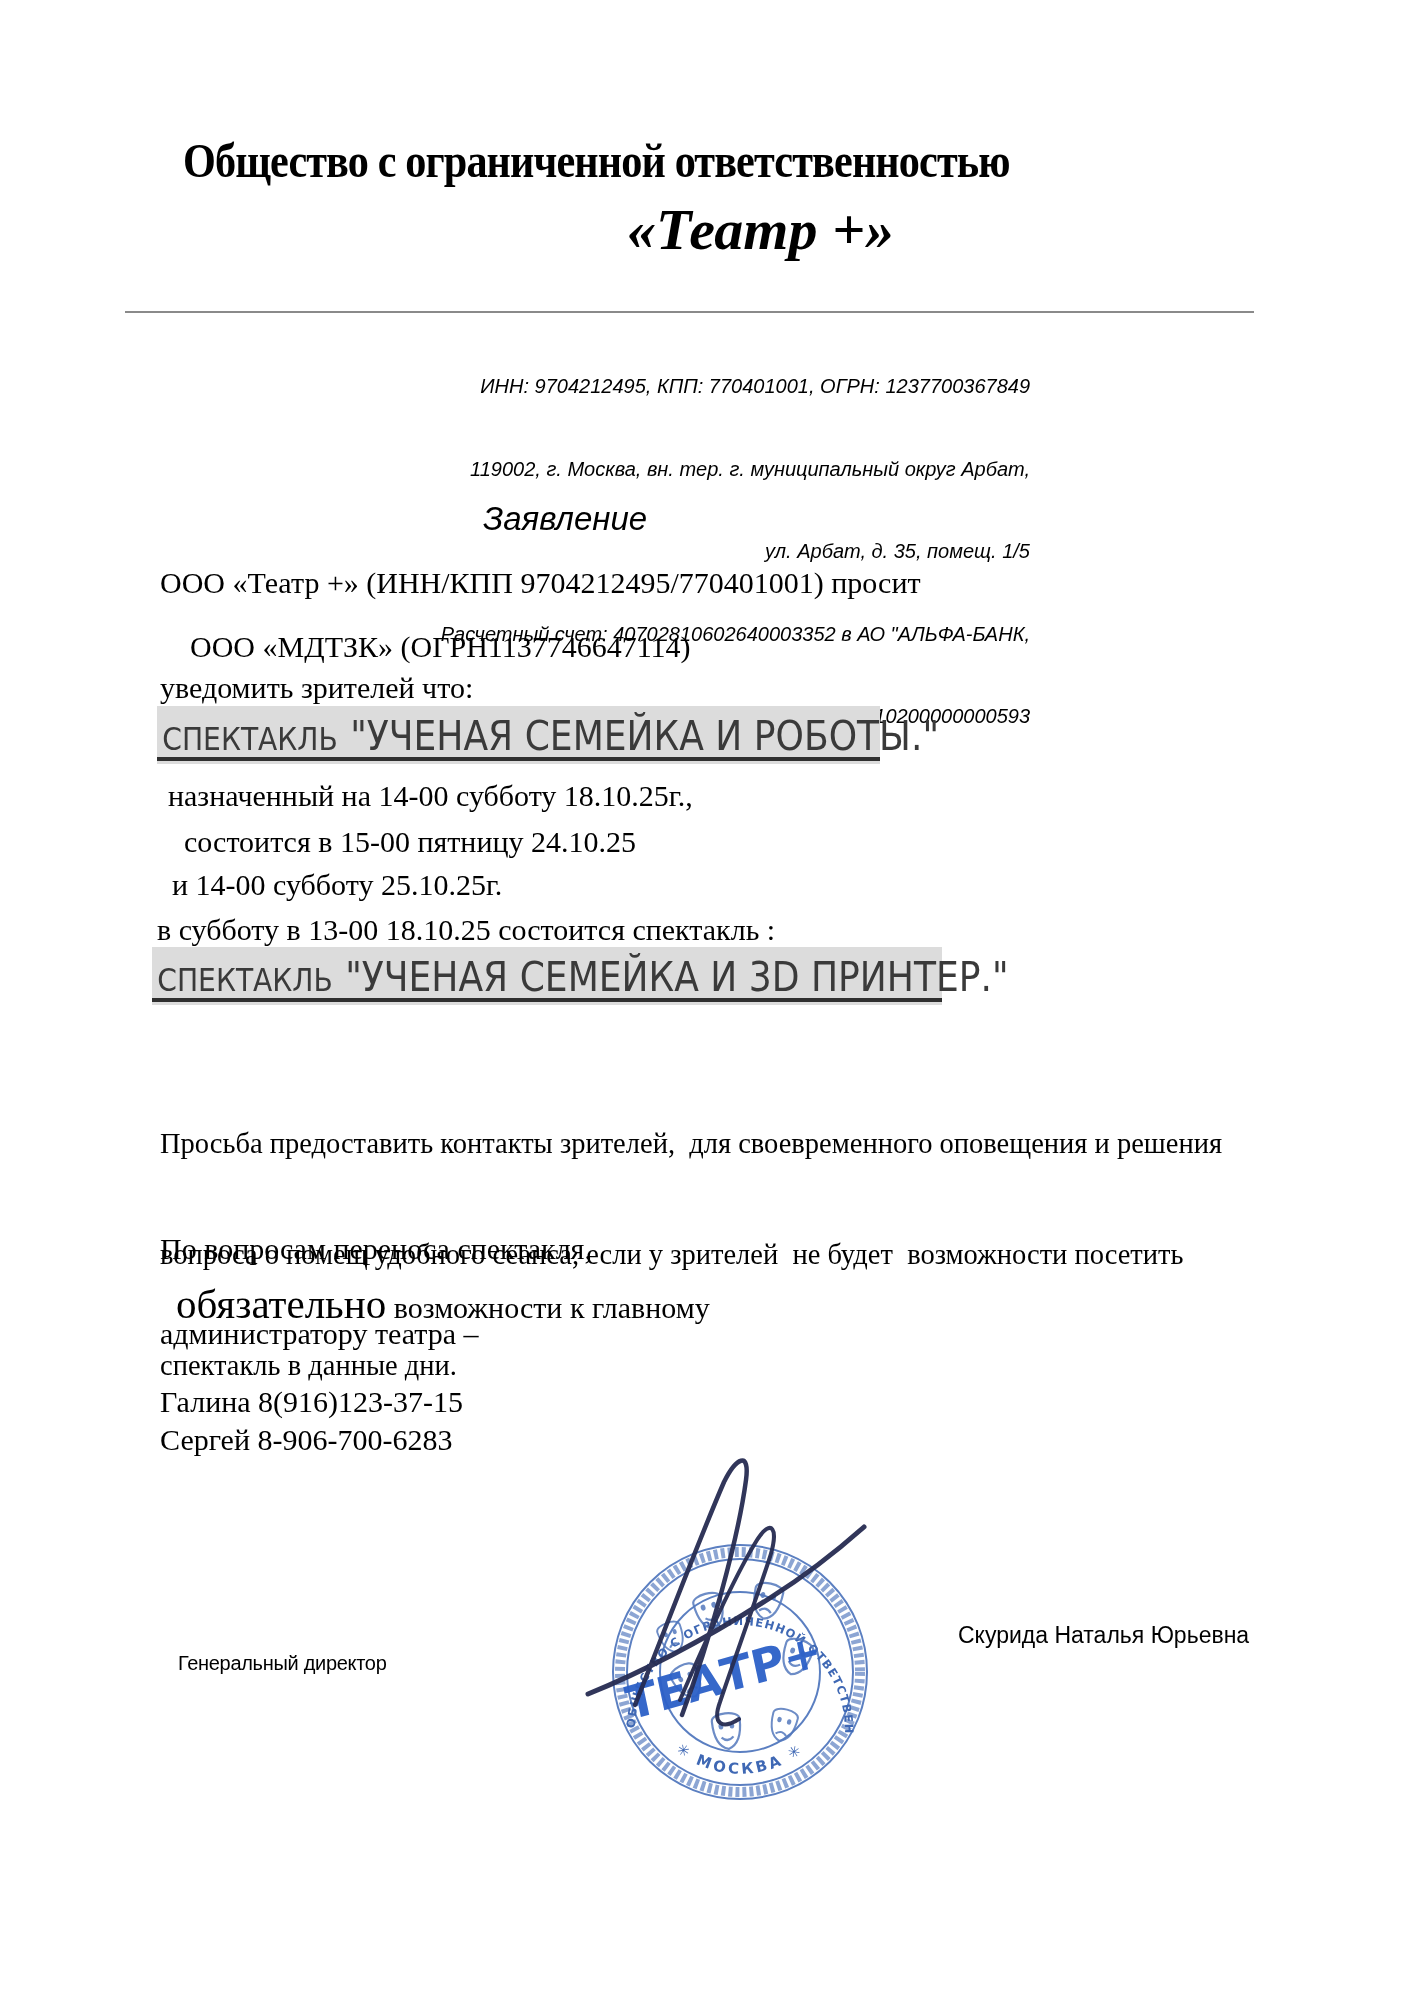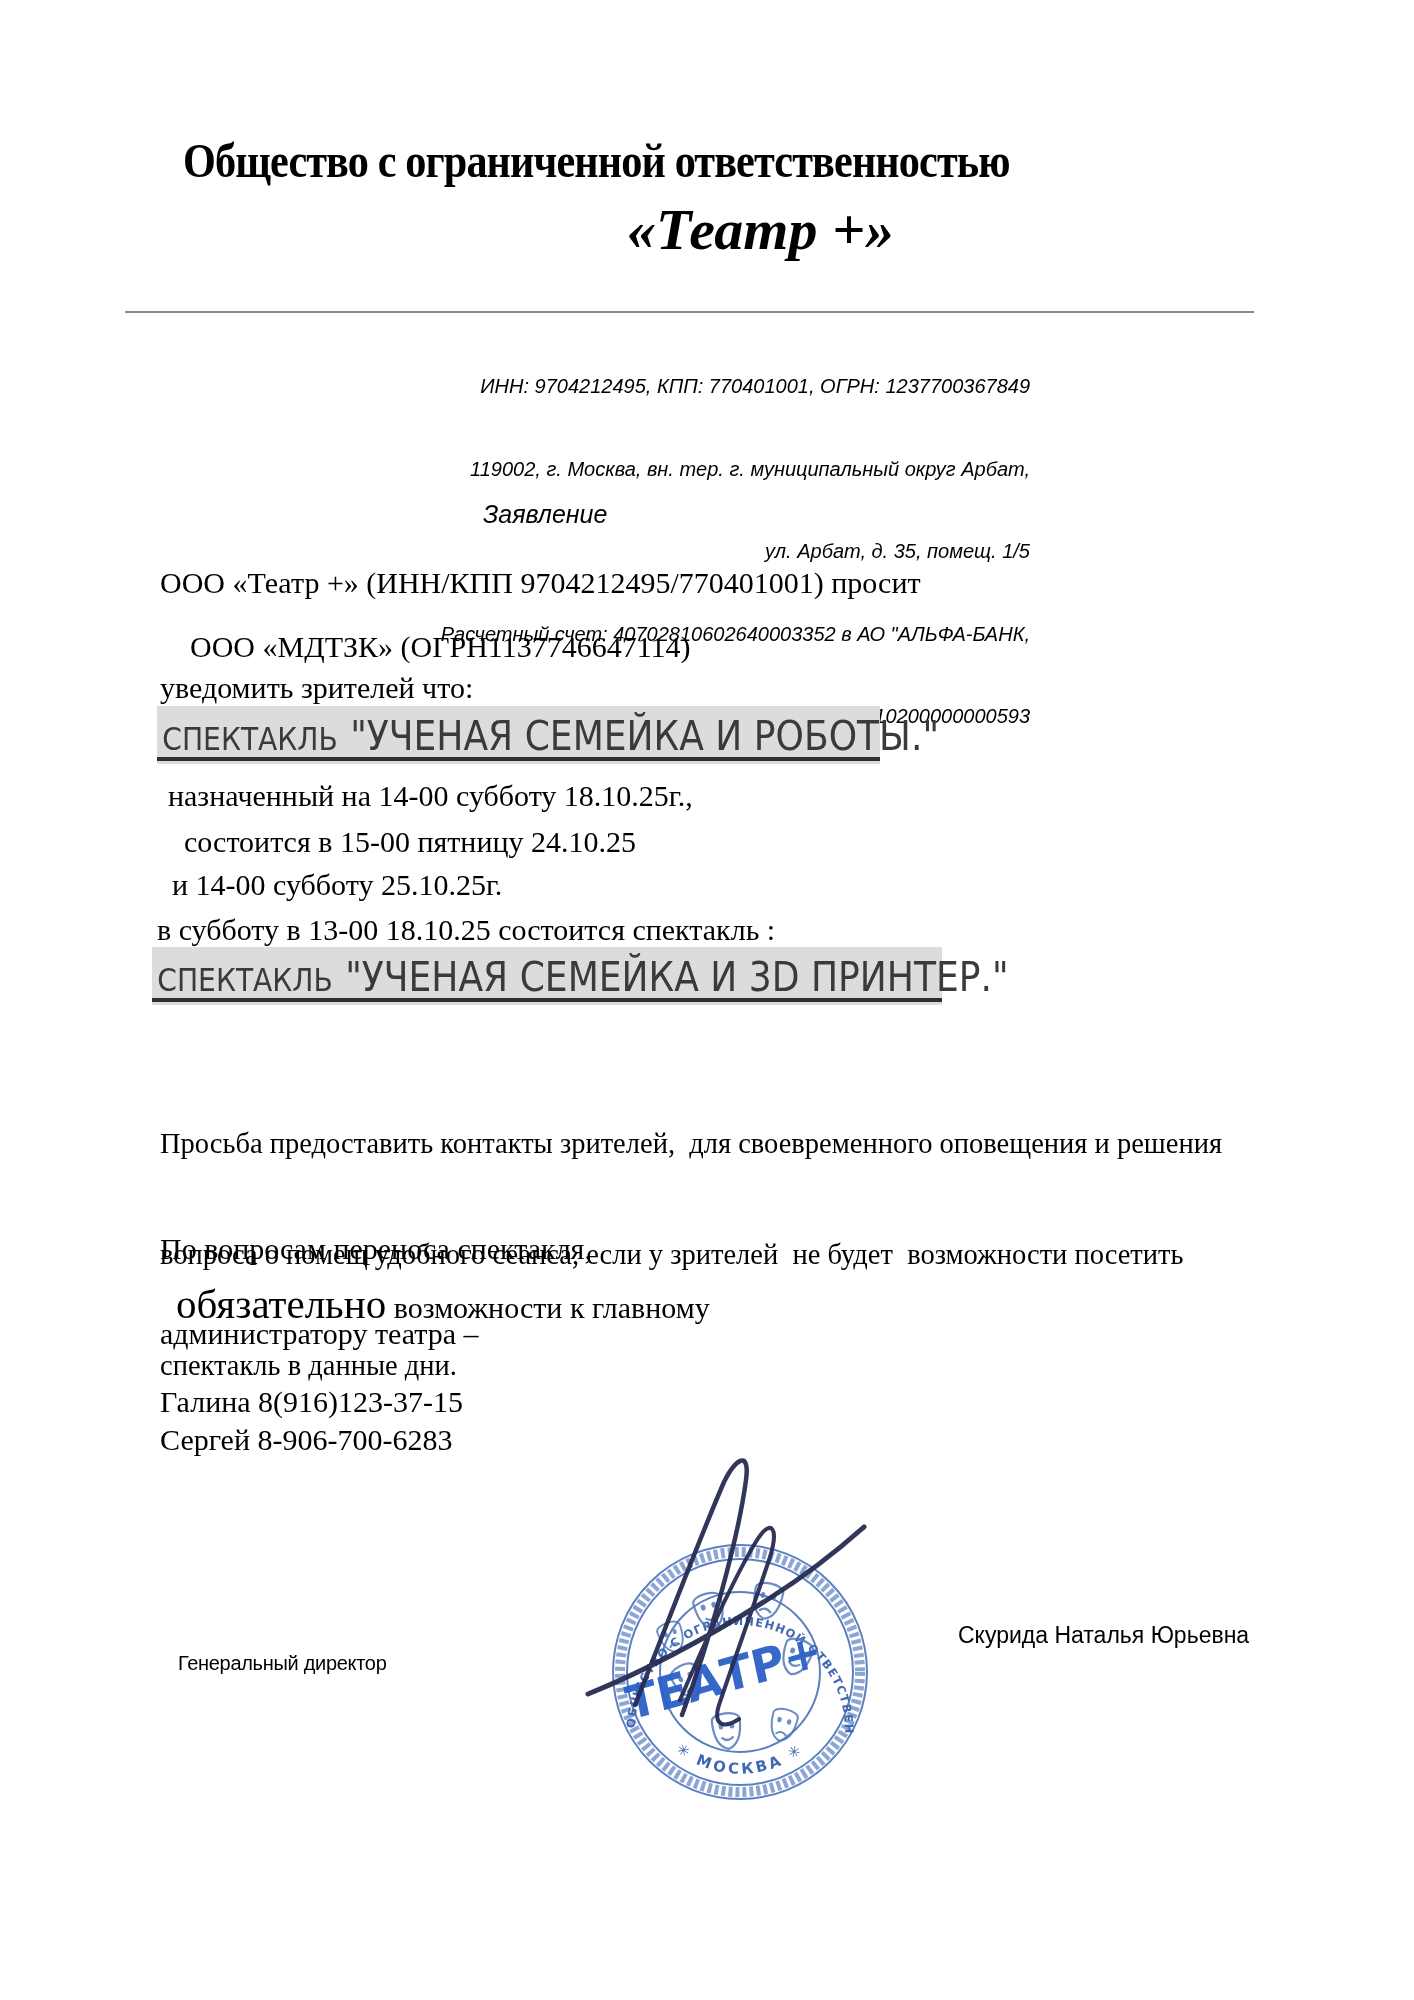--- a/index.html
+++ b/index.html
@@ -25,21 +25,21 @@
   }
   .requisites{
     left:125px;top:318px;width:905px;text-align:right;
     font-family:"Liberation Sans", sans-serif;font-style:italic;
     font-size:20px;line-height:27.5px;white-space:pre;
   }
 
   
   .statement-heading{
     left:483px;top:500px;
-    font-family:"Liberation Sans", sans-serif;font-style:italic;font-size:25px;
+    font-family:"Liberation Sans", sans-serif;font-style:italic;font-size:33px;
   }
   .body-line{font-size:30px;white-space:pre;}
   .intro1{left:160px;top:566px;}
   .intro2{left:174px;top:630px;margin-left:16px;}
   .intro3{left:160px;top:671px;}
 
   .show-band{
     background:#dcdcdc;height:58px;
   }
   .show-band::after{

